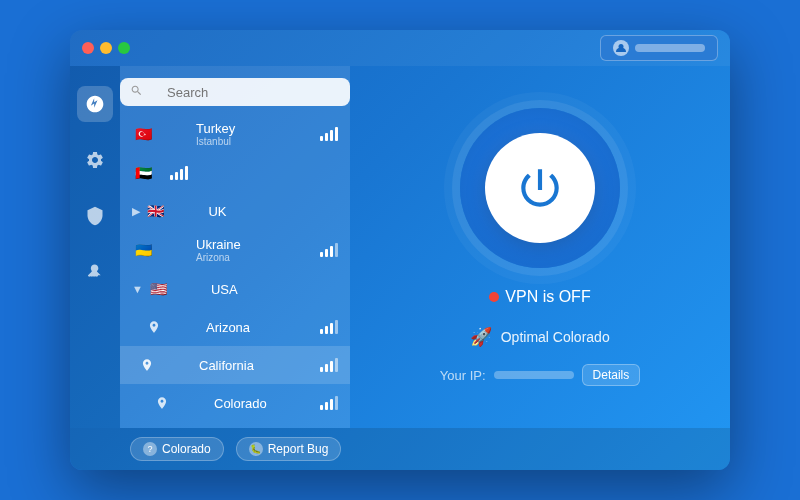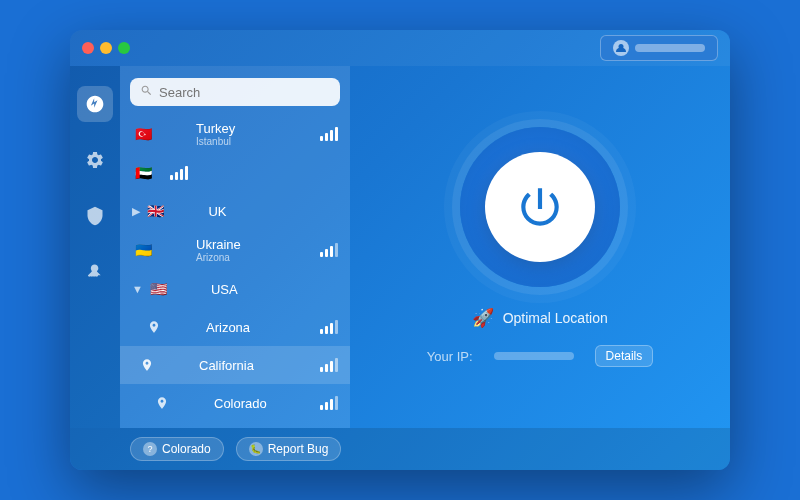--- a/index.html
+++ b/index.html
@@ -107,27 +107,27 @@
     
     .server-list-panel {
       width: 230px;
       background: rgba(255,255,255,0.12);
       display: flex;
       flex-direction: column;
       border-radius: 0;
       overflow: hidden;
     }
     .search-bar {
-      margin: 12px 10px 8px;
+      margin: 12px 0 8px;
       background: rgba(255,255,255,0.9);
       border-radius: 8px;
       display: flex;
       align-items: center;
       padding: 6px 10px;
-      gap: 6px;
+      gap: 24px;
     }
     .search-icon-svg {
       color: #999;
       font-size: 13px;
     }
     .search-input {
       border: none;
       background: transparent;
       outline: none;
       font-size: 13px;
@@ -274,21 +274,21 @@
     .rocket-icon {
       font-size: 18px;
     }
     .optimal-text {
       color: rgba(255,255,255,0.9);
       font-size: 14px;
     }
     .ip-row {
       display: flex;
       align-items: center;
-      gap: 21px;
+      gap: 8px;
     }
     .ip-label {
       color: rgba(255,255,255,0.7);
       font-size: 13px;
     }
     .ip-value {
       width: 80px;
       height: 8px;
       background: rgba(255,255,255,0.3);
       border-radius: 4px;
@@ -511,24 +511,28 @@
 
     <div class="right-panel">
       <div class="power-ring-outer">
         <div class="power-ring-inner">
           <svg class="power-icon" viewBox="0 0 24 24" fill="#1976d2">
             <path d="M13 3h-2v10h2V3zm4.83 2.17l-1.42 1.42C17.99 7.86 19 9.81 19 12c0 3.87-3.13 7-7 7s-7-3.13-7-7c0-2.19 1.01-4.14 2.58-5.42L6.17 5.17C4.23 6.82 3 9.26 3 12c0 4.97 4.03 9 9 9s9-4.03 9-9c0-2.74-1.23-5.18-3.17-6.83z"></path>
           </svg>
         </div>
       </div>
 
+      <div class="vpn-status">
+        <div class="status-dot"></div>
+        <span class="vpn-status-text">VPN is OFF</span>
+      </div>
 
       <div class="optimal-location">
         <span class="rocket-icon">🚀</span>
-        <span class="optimal-text">Optimal Location</span>
+        <span class="optimal-text">Optimal Colorado</span>
       </div>
 
       <div class="ip-row">
         <span class="ip-label">Your IP:</span>
         <div class="ip-value"></div>
         <button class="details-btn">Details</button>
       </div>
     </div>
   </div>
 

